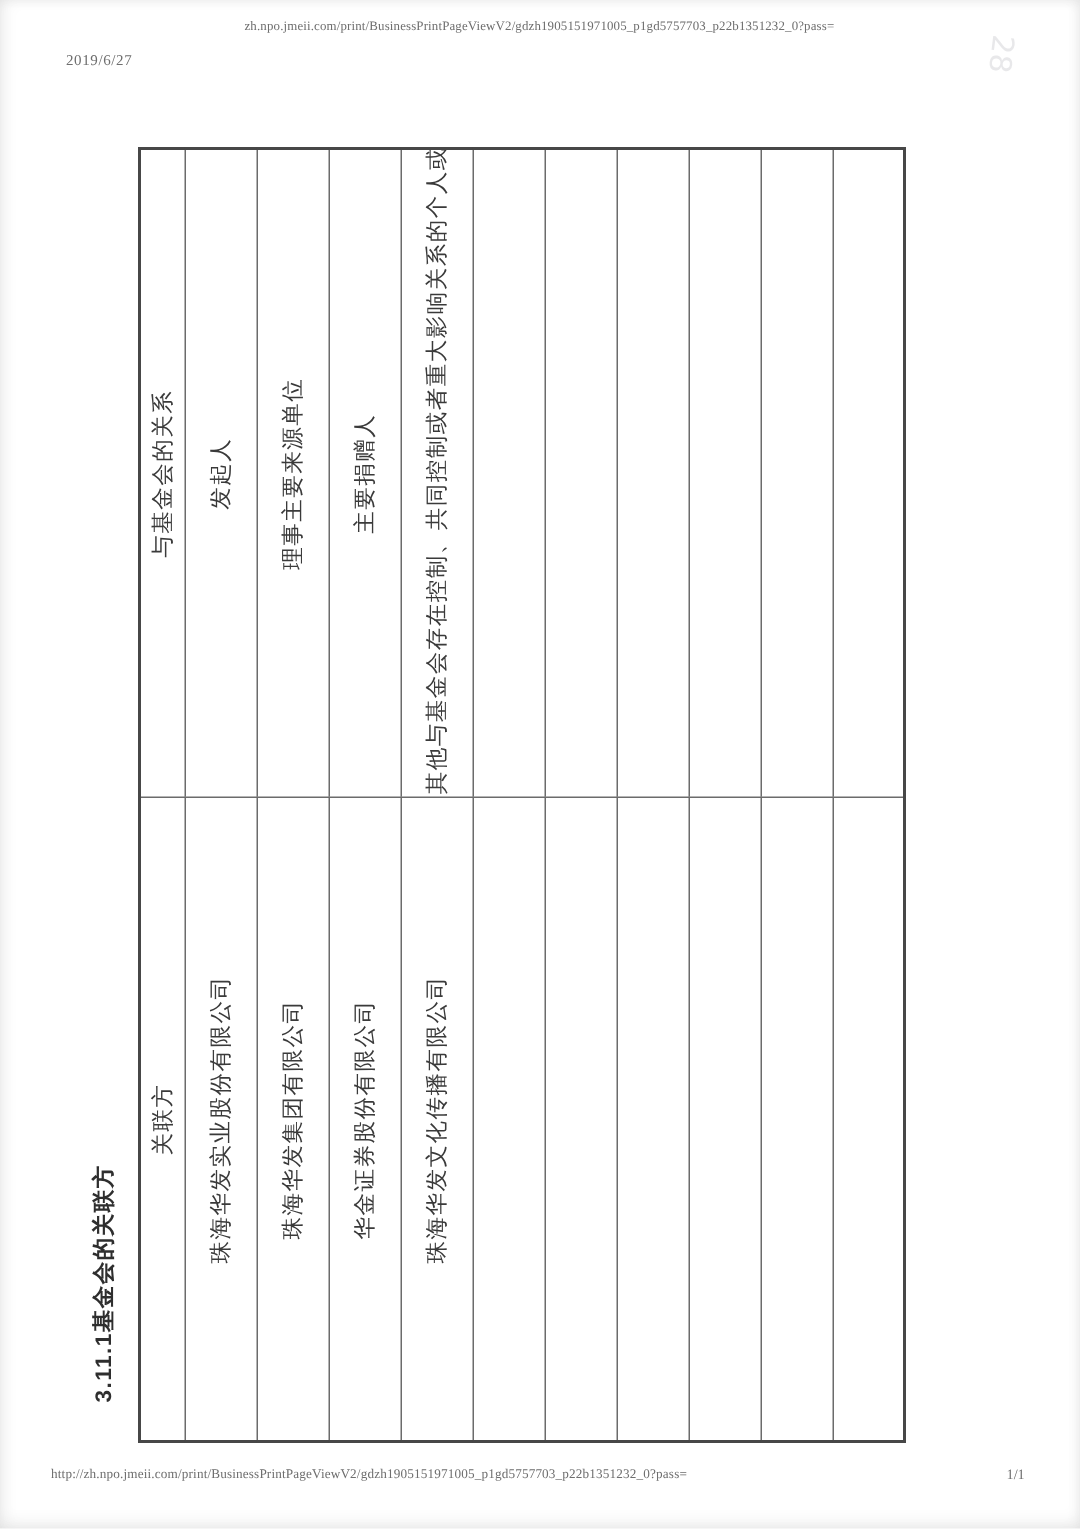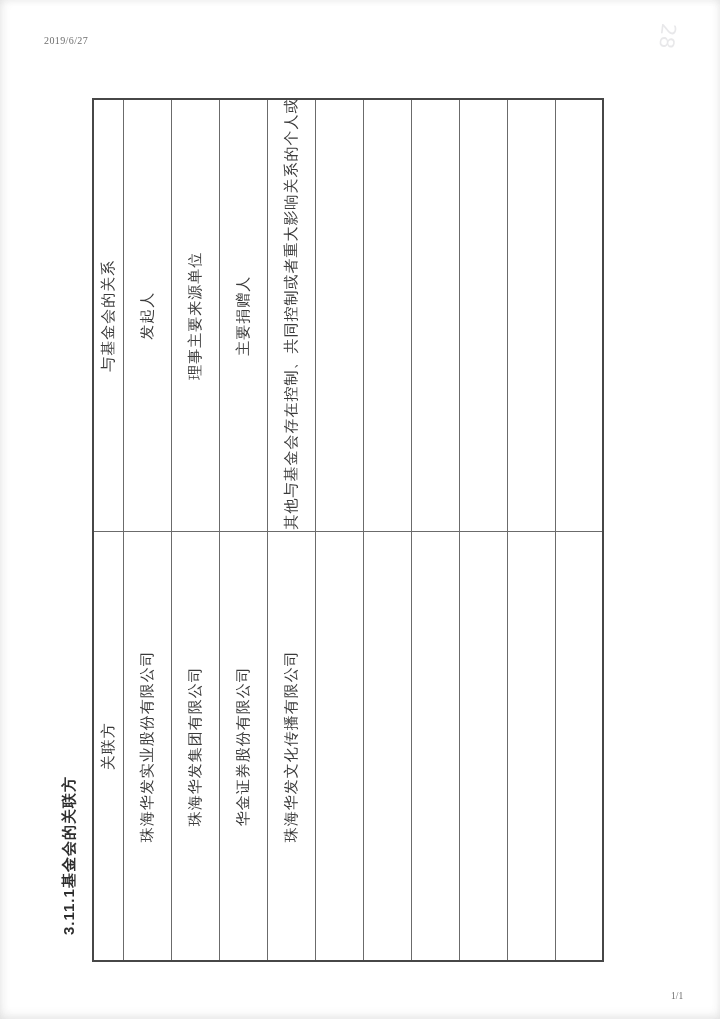--- a/index.html
+++ b/index.html
@@ -22,21 +22,21 @@
   
   .print-meta {
     position: absolute;
     color: #6e6e6e;
     font-family: "Liberation Serif", serif;
     white-space: nowrap;
   }
   .hdr-date   { left: 44px;  top: 11px;  font-size: 10px; letter-spacing: 0.4px; margin-top: 24px; }
   .hdr-url    { left: 163px; top: 12px;  font-size: 8.6px; letter-spacing: 0.1px; }
   .ftr-url    { left: 34px;  top: 977px; font-size: 8.8px; letter-spacing: 0.1px; }
-  .ftr-page   { left: 671px; top: 979px; font-size: 9.5px; margin-top: 12px; }
+  .ftr-page   { left: 671px; top: 979px; font-size: 9.5px; }
 
   
   .pencil-mark {
     position: absolute;
     left: 655px; top: 24px;
     font-size: 20px;
     color: rgba(110, 110, 125, 0.16);
     transform: rotate(97deg);
     font-family: "DejaVu Sans", sans-serif;
   }
@@ -88,20 +88,21 @@
   .rel-table thead tr { height: 30px; }
   .rel-table tbody tr { height: 48px; }
 </style>
 </head>
 <body>
 
 <div class="page">
 
   <div class="print-meta hdr-date">2019/6/27</div>
 
+  <div class="print-meta hdr-url">zh.npo.jmeii.com/print/BusinessPrintPageViewV2/gdzh1905151971005_p1gd5757703_p22b1351232_0?pass=</div>
 
   <div class="pencil-mark">28</div>
 
   <div class="doc">
 
     <div class="doc-title">3.11.1基金会的关联方</div>
 
     <table class="rel-table">
       <colgroup>
         <col style="width:429px">
@@ -152,16 +153,17 @@
           </tr>
           <tr>
             <td></td>
             <td></td>
           </tr>
         </tbody>
     </table>
 
   </div>
 
+  <div class="print-meta ftr-url">http://zh.npo.jmeii.com/print/BusinessPrintPageViewV2/gdzh1905151971005_p1gd5757703_p22b1351232_0?pass=</div>
 
   <div class="print-meta ftr-page">1/1</div>
 
 </div>
 
 </body></html>

